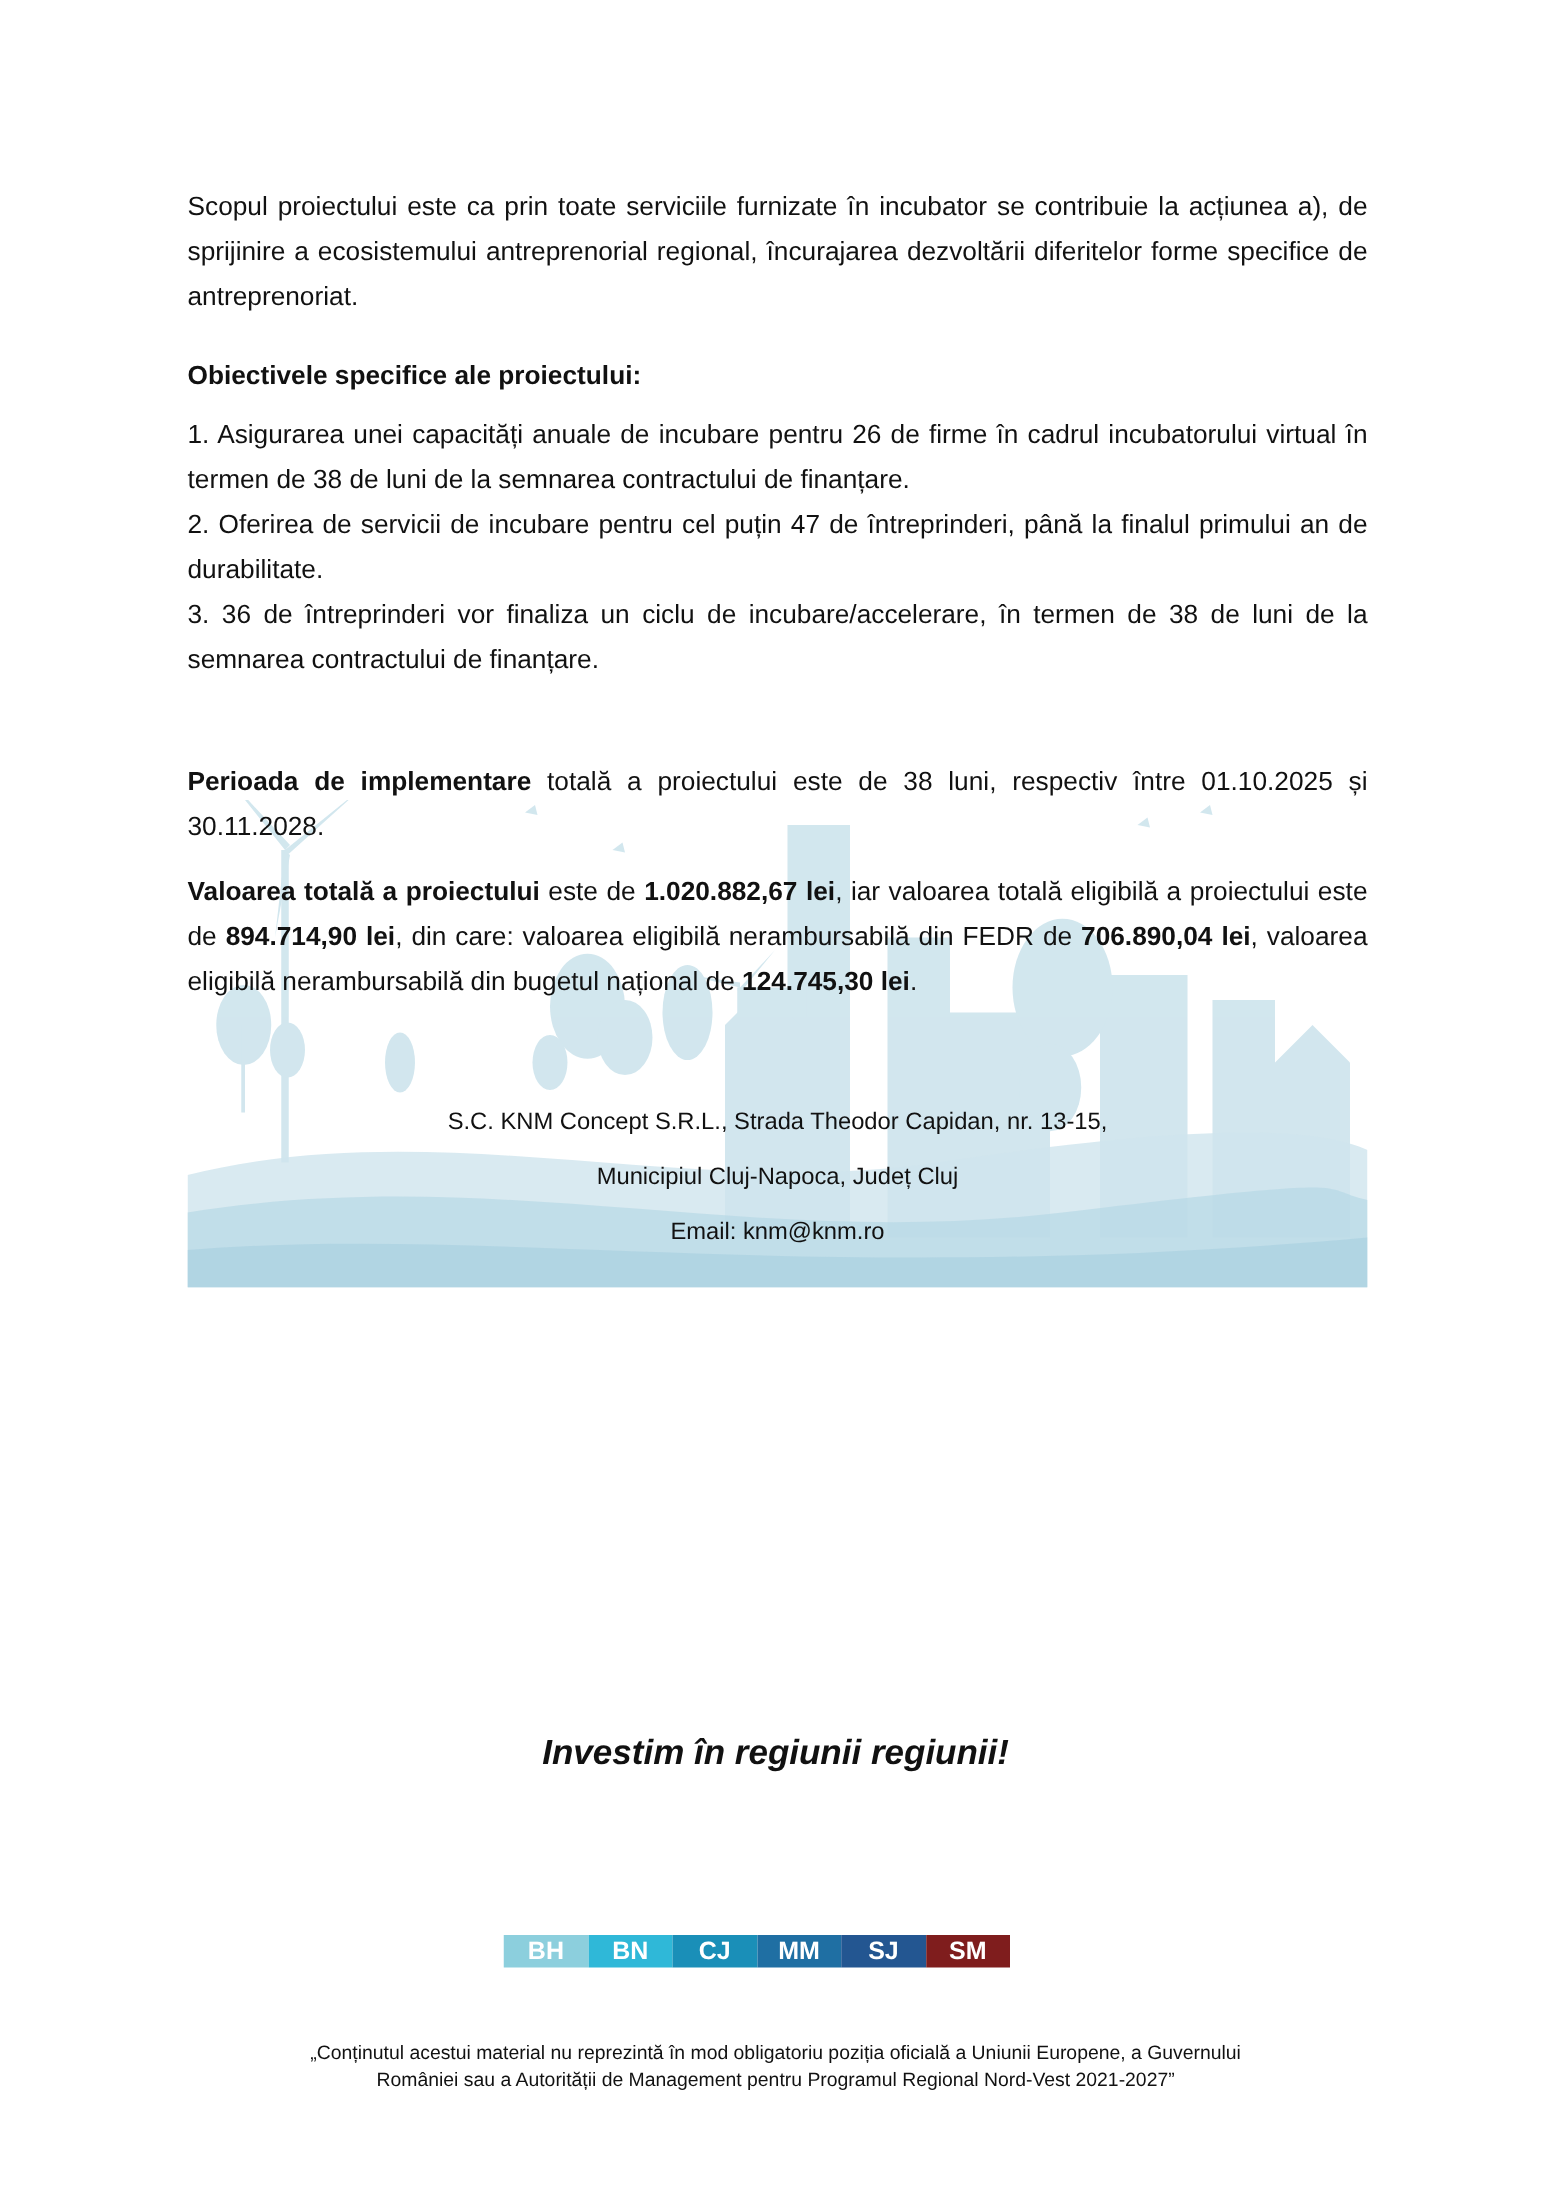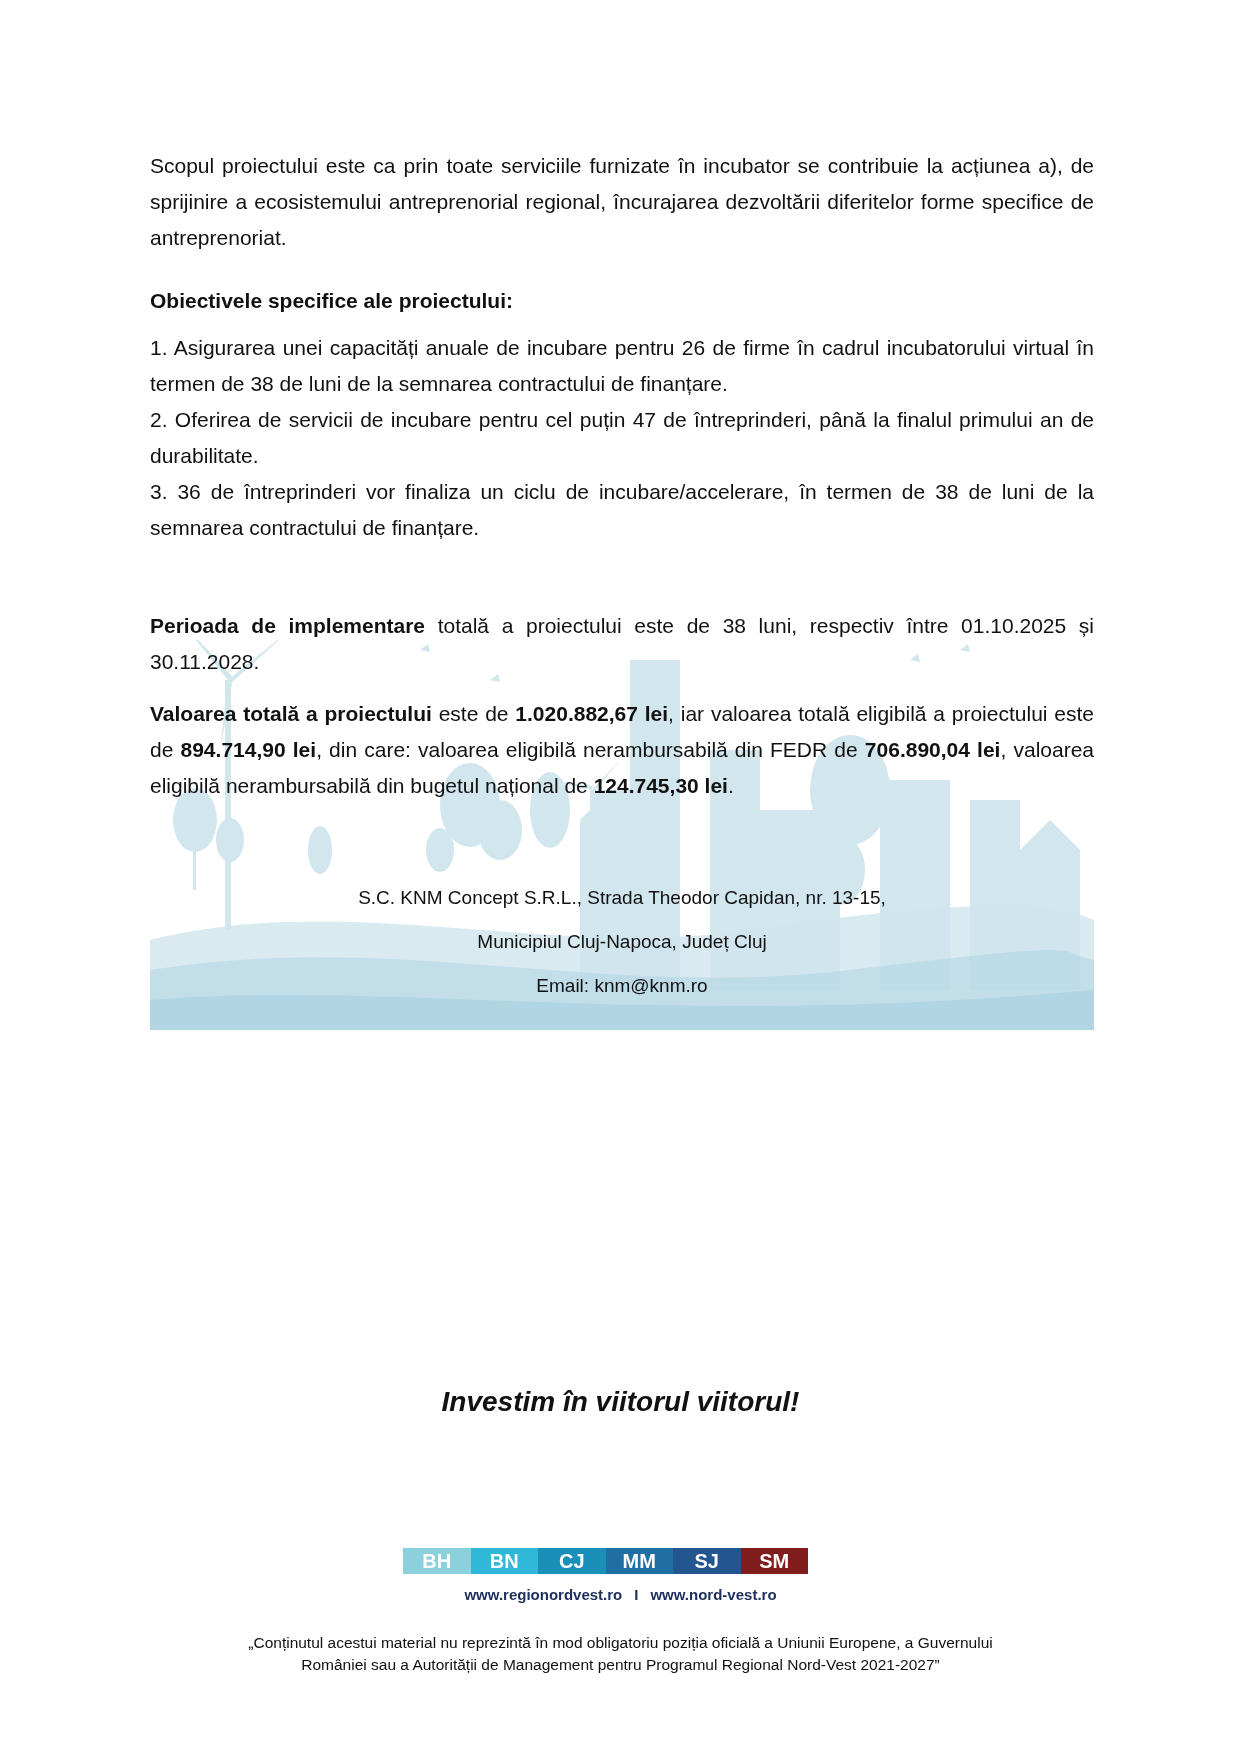--- a/index.html
+++ b/index.html
@@ -103,21 +103,21 @@
   <div class="text-block value">
     <p><b>Valoarea totală a proiectului</b><span> este de </span><b>1.020.882,67 lei</b><span>, iar valoarea totală eligibilă a proiectului este de </span><b>894.714,90 lei</b><span>, din care: valoarea eligibilă nerambursabilă din FEDR de </span><b>706.890,04 lei</b><span>, valoarea eligibilă nerambursabilă din bugetul național de </span><b>124.745,30 lei</b><span>.</span></p>
   </div>
 
   <div class="address">
     <p>S.C. KNM Concept S.R.L., Strada Theodor Capidan, nr. 13-15,</p>
     <p>Municipiul Cluj-Napoca, Județ Cluj</p>
     <p>Email: knm@knm.ro</p>
   </div>
 
-  <div class="slogan">Investim în viitorul viitorul!</div>
+  <div class="slogan">Investim în regiunii regiunii!</div>
 
   <div class="counties">
     <div class="county" style="background: rgb(140, 207, 221);">
         <span>BH</span>
       </div>
     <div class="county" style="background: rgb(47, 184, 216);">
         <span>BN</span>
       </div>
     <div class="county" style="background: rgb(26, 143, 184);">
         <span>CJ</span>
@@ -126,21 +126,18 @@
         <span>MM</span>
       </div>
     <div class="county" style="background: rgb(35, 86, 145);">
         <span>SJ</span>
       </div>
     <div class="county" style="background: #7f1d1d;">
         <span>SM</span>
       </div>
   </div>
 
-  <div class="web-links">
-    <span>www.regionordvest.ro</span><span>I</span><span>www.nord-vest.ro</span>
-  </div>
 
   <div class="disclaimer">
     <p>„Conținutul acestui material nu reprezintă în mod obligatoriu poziția oficială a Uniunii Europene, a Guvernului</p>
     <p>României sau a Autorității de Management pentru Programul Regional Nord-Vest 2021-2027”</p>
   </div>
 </div>
 
 </body></html>

